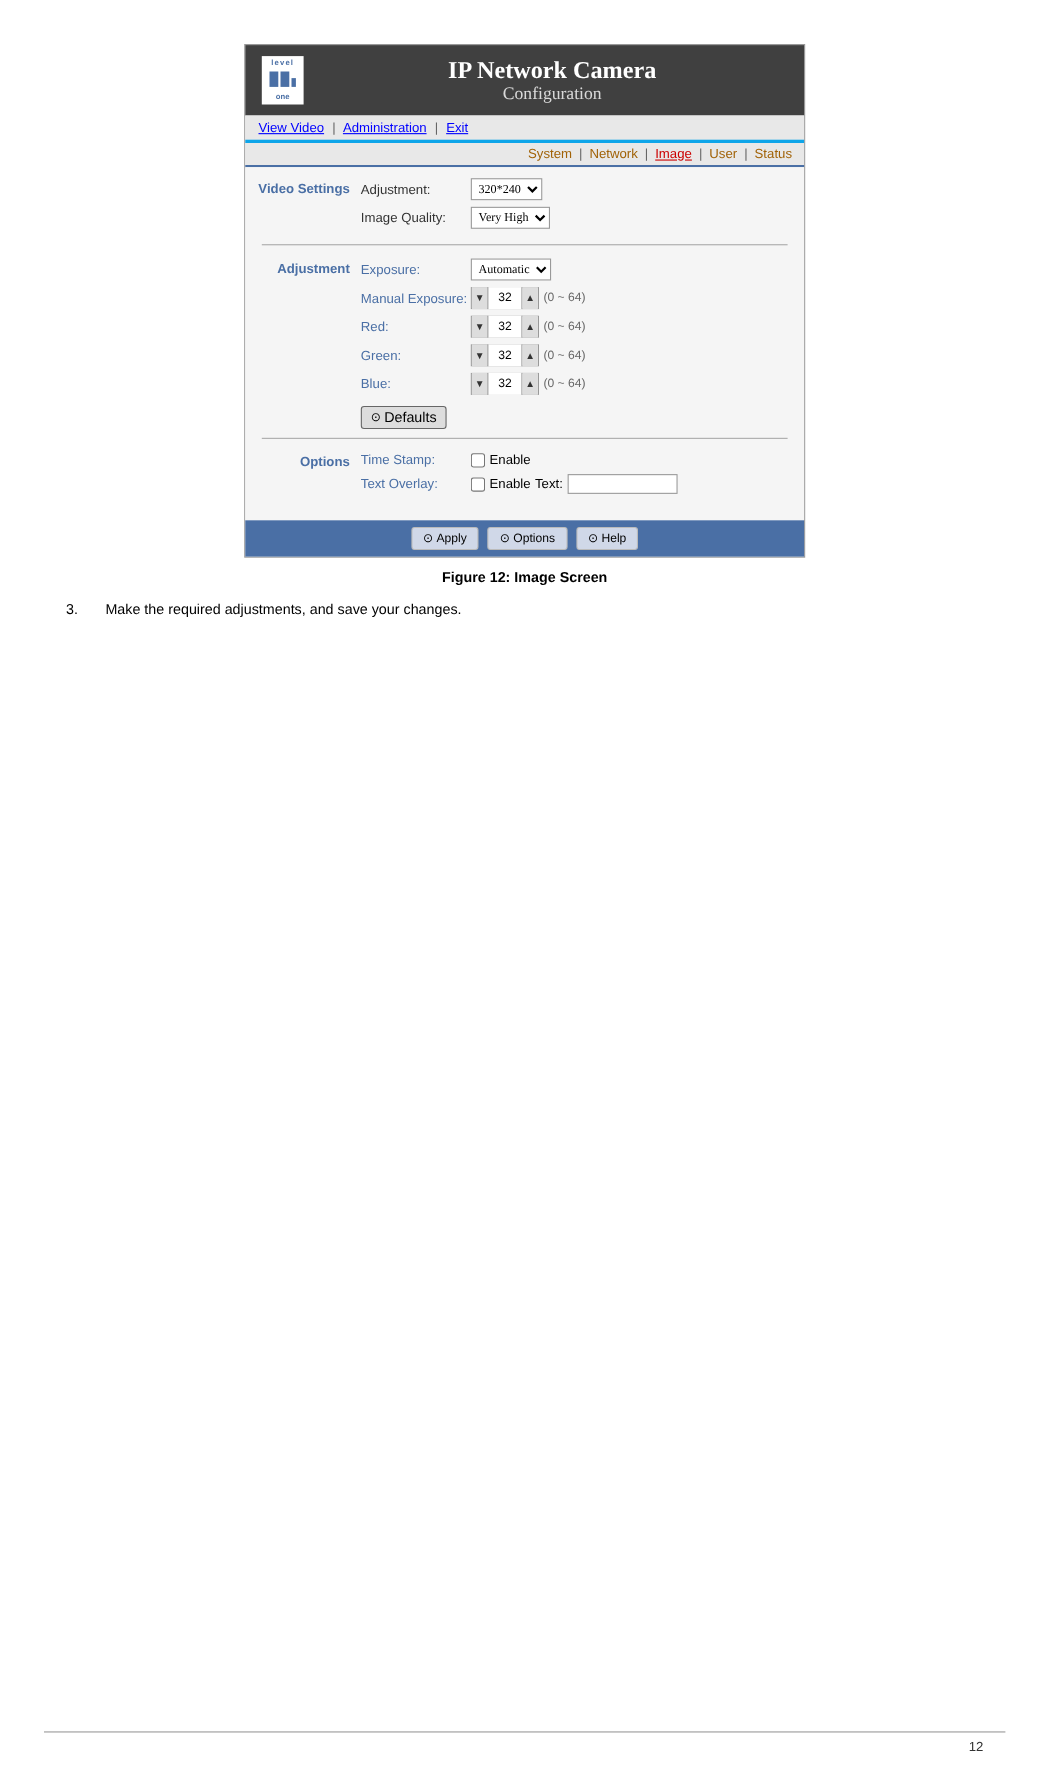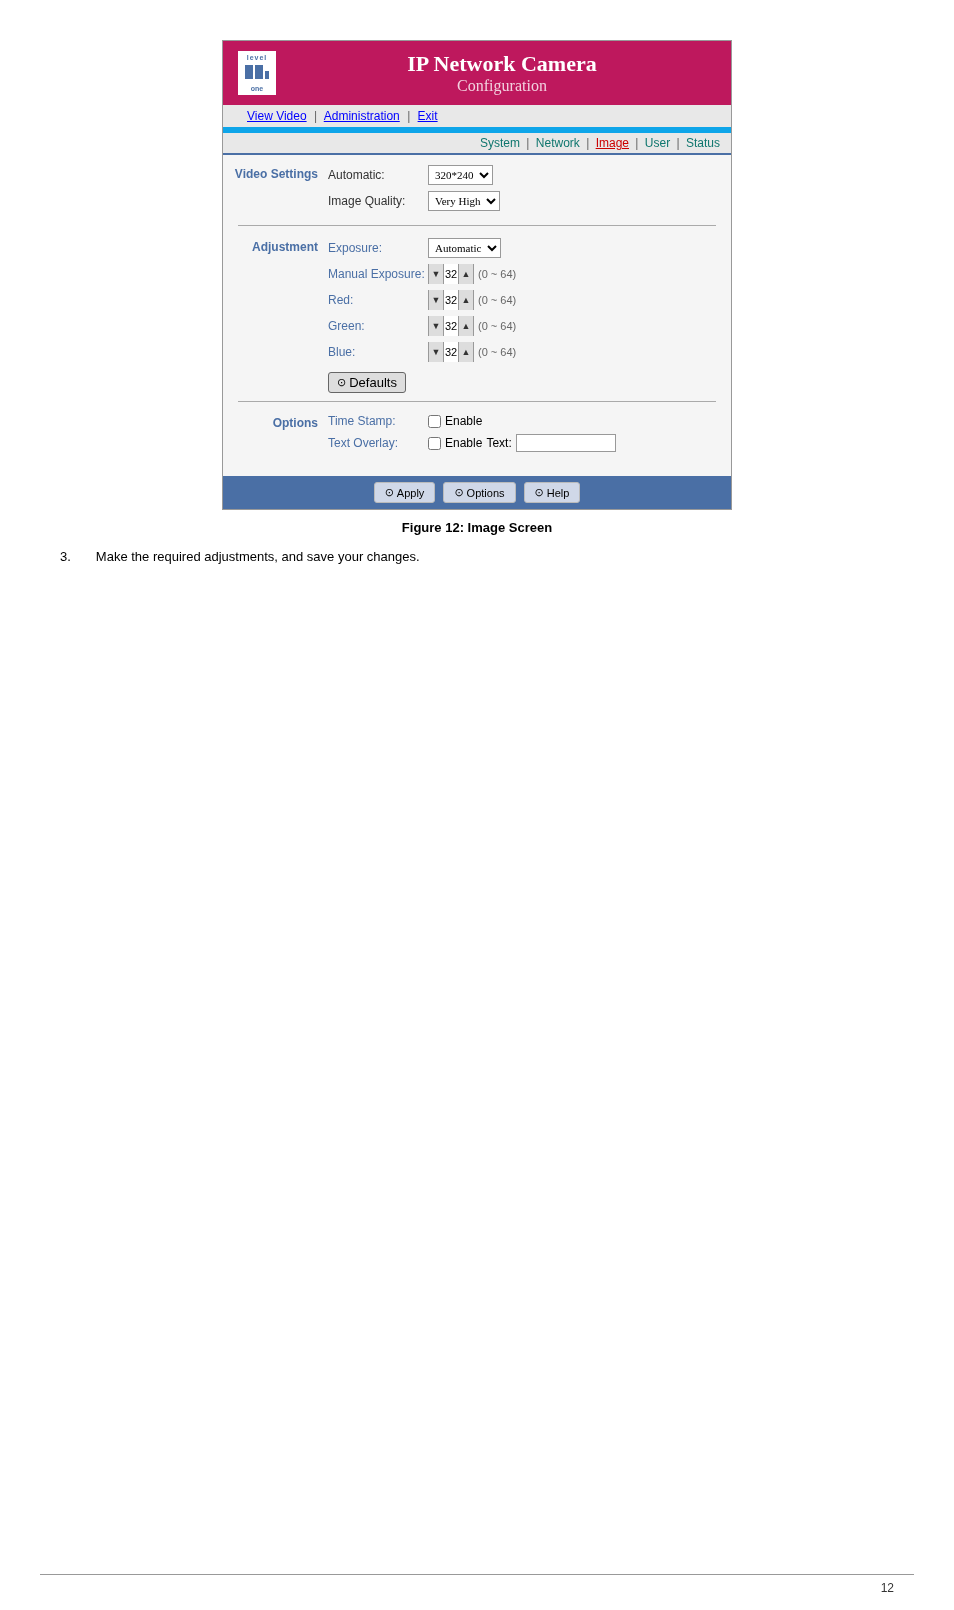--- a/index.html
+++ b/index.html
@@ -19,21 +19,21 @@
 
     
     .camera-panel {
       border: 1px solid #999;
       width: 510px;
       margin: 0 auto;
       background: #fff;
     }
 
     .camera-header {
-      background: #be185d;
+      background: #404040;
       padding: 10px 15px;
       display: flex;
       align-items: flex-start;
       gap: 12px;
     }
 
     .camera-logo {
       background: #fff;
       width: 38px;
       height: 44px;
@@ -77,22 +77,22 @@
 
     .camera-title .sub-title {
       font-size: 16px;
       color: rgba(255,255,255,0.8);
       display: block;
       font-family: Georgia, serif;
     }
 
     .camera-nav {
       background: #e8e8e8;
-      border-bottom: 6px solid #0ea5e9;
-      padding: 4px 24px;
+      border-bottom: 3px solid #0ea5e9;
+      padding: 4px 12px;
       font-size: 12px;
     }
 
     .camera-nav a {
       color: #00f;
       text-decoration: underline;
       cursor: pointer;
     }
 
     .camera-nav span {
@@ -102,21 +102,21 @@
 
     .camera-tabs {
       background: #e8e8e8;
       border-bottom: 2px solid #4a6fa5;
       padding: 3px 8px;
       text-align: right;
       font-size: 12px;
     }
 
     .camera-tabs a {
-      color: #0f766e;
+      color: #a16207;
       text-decoration: none;
       margin: 0 3px;
     }
 
     .camera-tabs a.active {
       color: #c00;
       text-decoration: underline;
     }
 
     .camera-tabs .separator {
@@ -196,21 +196,21 @@
       cursor: pointer;
       display: flex;
       align-items: center;
       justify-content: center;
       font-size: 9px;
       color: #333;
       padding: 0;
     }
 
     .spinbox-input {
-      width: 16px;
+      width: 32px;
       border: none;
       border-left: 1px solid #999;
       border-right: 1px solid #999;
       text-align: center;
       font-size: 11px;
       height: 20px;
     }
 
     .range-label {
       font-size: 11px;
@@ -366,21 +366,21 @@
       <span class="separator">|</span>
       <a>Status</a>
     </div>
 
     <div class="camera-body">
 
       <div class="section">
         <div class="section-label">Video Settings</div>
         <div class="section-content">
           <div class="field-row">
-            <div class="field-label">Automatic:</div>
+            <div class="field-label">Adjustment:</div>
             <div class="field-value">
               <select class="small-select">
                 <option>160*120</option>
                 <option selected="">320*240</option>
                 <option>640*480</option>
               </select>
             </div>
           </div>
           <div class="field-row">
             <div class="field-label">Image Quality:</div>

